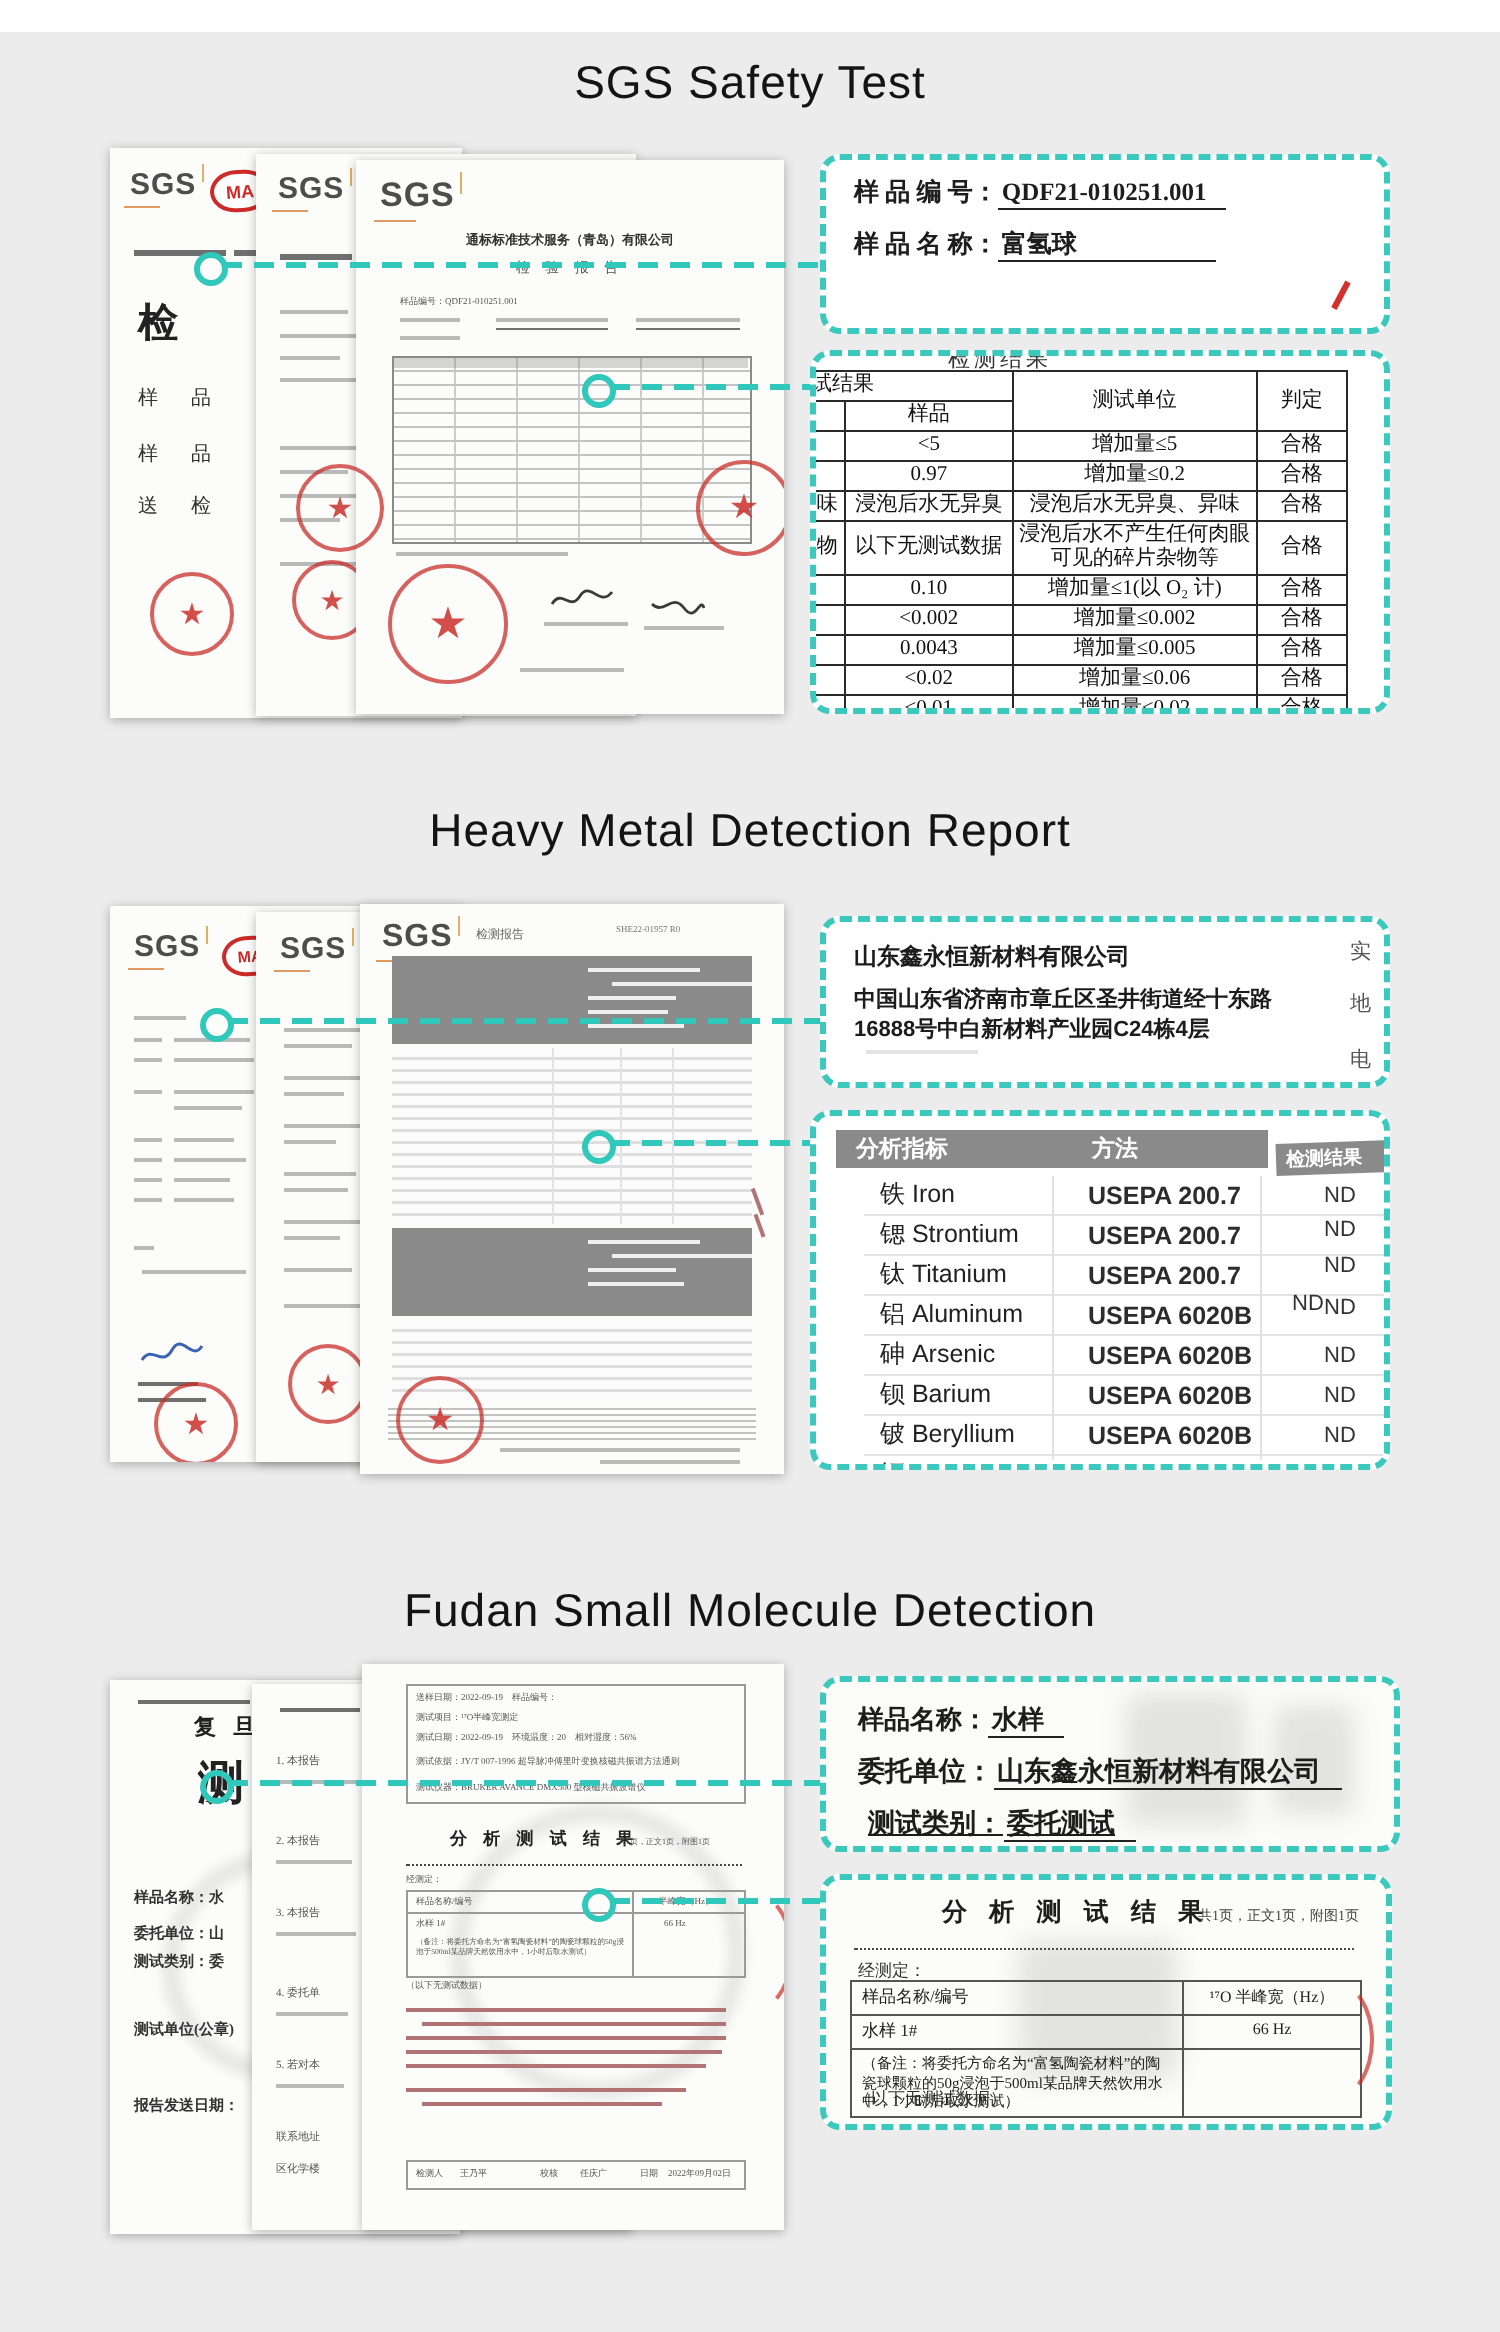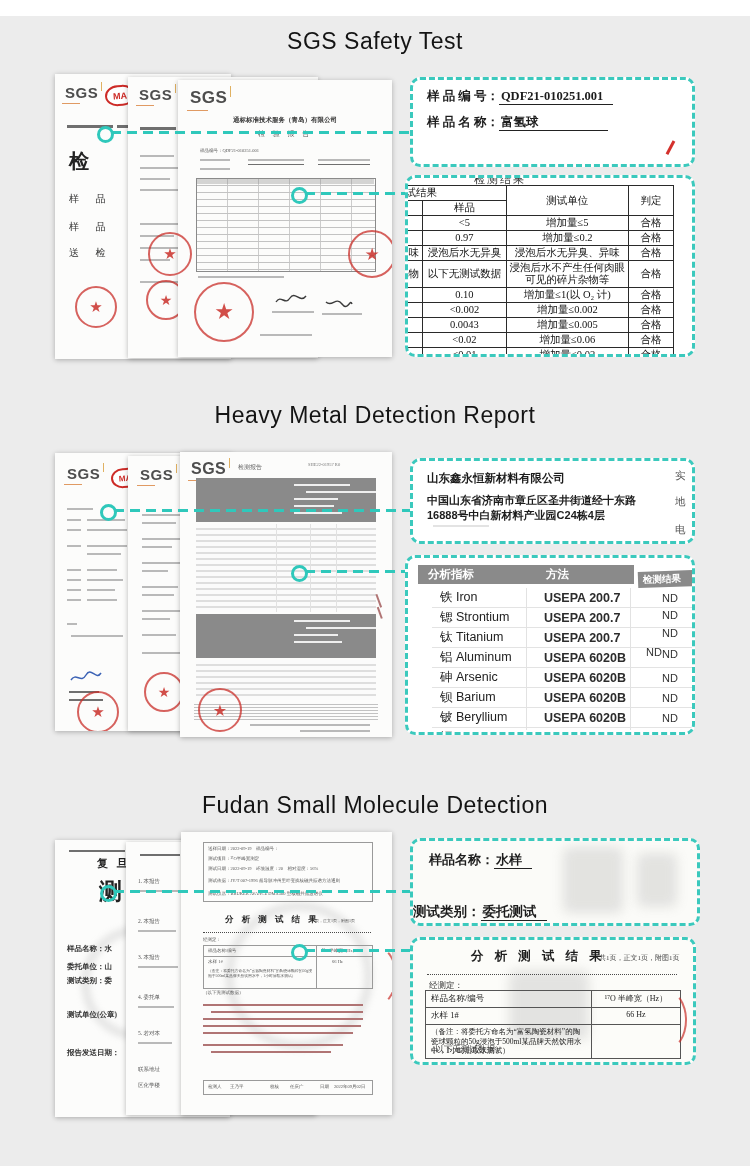--- a/index.html
+++ b/index.html
@@ -444,21 +444,24 @@
 <div class="ring" style="left:100px;top:885px;"></div>
 <div class="dash" style="left:305px;top:949px;width:105px;"></div>
 <div class="ring" style="left:291px;top:944px;"></div>
 
 <div class="callout" style="left:410px;top:838px;width:284px;height:82px;background:#fbfbf8;">
   <div class="wmblob" style="left:150px;top:6px;width:60px;height:66px;"></div>
   <div class="wmblob" style="left:224px;top:12px;width:40px;height:54px;"></div>
   <div class="abs serifb" style="left:16px;top:10px;font-size:13px;">
     <span>样品名称：</span><span class="uline">水样</span>
   </div>
-  <div class="abs serifb" style="left:0;top:62px;font-size:13.5px;">
+  <div class="abs serifb" style="left:16px;top:36px;font-size:13.5px;">
+    <span>委托单位：</span><span class="uline">山东鑫永恒新材料有限公司</span>
+  </div>
+  <div class="abs serifb" style="left:21px;top:62px;font-size:13.5px;text-decoration:underline;">
     <span>测试类别：</span><span class="uline">委托测试</span>
   </div>
 </div>
 
 <div class="callout" style="left:410px;top:937px;width:280px;height:122px;background:#fcfcf9;">
   <div class="wmblob" style="left:96px;top:30px;width:80px;height:70px;"></div>
   <div class="abs serifb" style="left:58px;top:8px;font-size:12.5px;letter-spacing:4px;">分 析 测 试 结 果</div>
   <div class="abs" style="left:186px;top:13px;font-size:7px;color:#444;font-family:'Liberation Serif',serif;">共1页，正文1页，附图1页</div>
   <div class="dotline" style="left:14px;top:34px;width:250px;"></div>
   <div class="abs" style="left:16px;top:40px;font-size:8.5px;color:#333;font-family:'Liberation Serif',serif;">经测定：</div>

